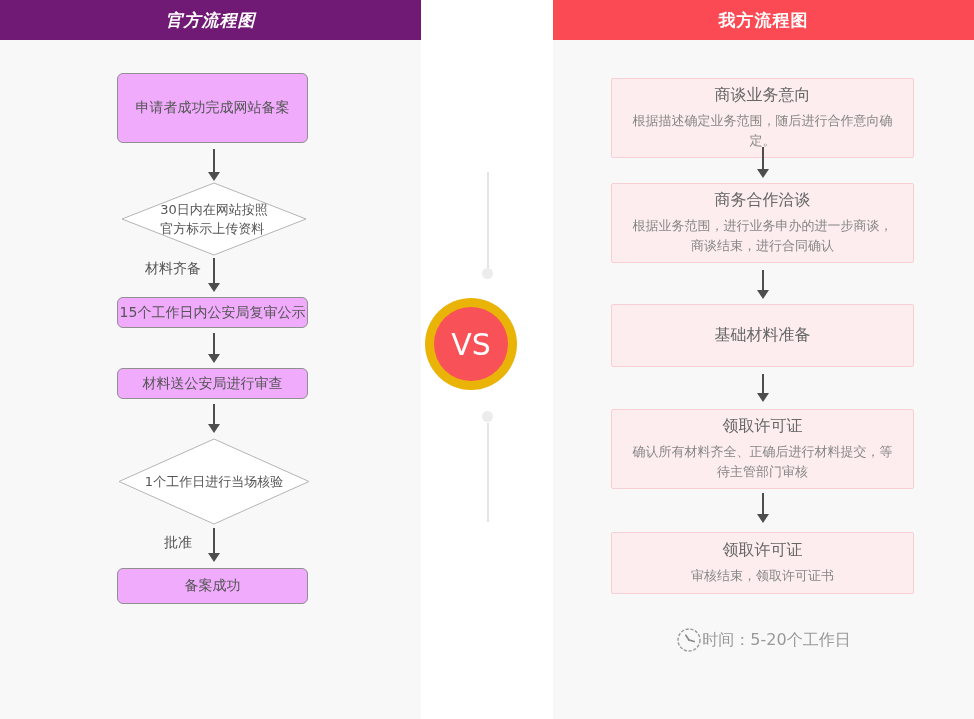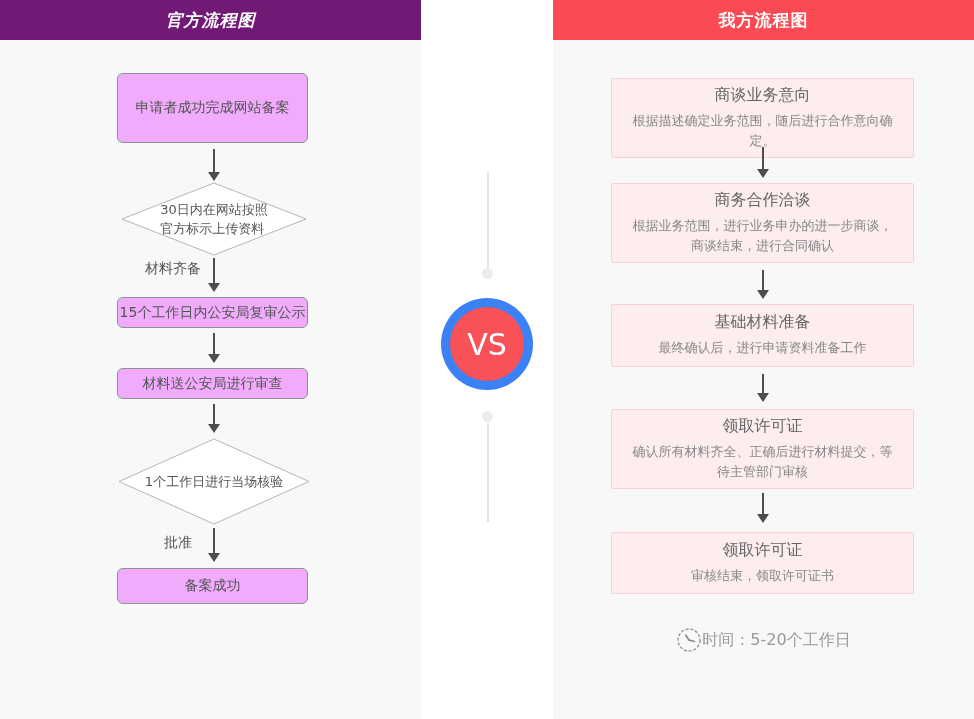--- a/index.html
+++ b/index.html
@@ -28,22 +28,22 @@
   .arr{position:absolute;width:14px;display:flex;flex-direction:column;align-items:center;}
   .arr .shaft{width:2px;background:#4d4d4d;flex:1;}
   .arr .head{width:0;height:0;border-left:6px solid transparent;border-right:6px solid transparent;
     border-top:9px solid #4d4d4d;}
 
   .flow-label{position:absolute;font-size:14px;color:#555555;white-space:nowrap;}
 
   
   .mid-line{position:absolute;left:487px;width:2px;background:#e4e4e4;}
   .mid-dot{position:absolute;left:482px;width:11px;height:11px;border-radius:50%;background:#ececec;}
-  #vs-badge{position:absolute;left:441px;top:298px;width:92px;height:92px;border-radius:50%;
-    background:#3b82f6;display:flex;align-items:center;justify-content:center;}
+  #vs-badge{position:absolute;left:425px;top:298px;width:92px;height:92px;border-radius:50%;
+    background:#eab308;display:flex;align-items:center;justify-content:center;}
   #vs-inner{width:74px;height:74px;border-radius:50%;background:#f85157;color:#ffffff;
     display:flex;align-items:center;justify-content:center;font-size:30px;}
 
   
   .step{position:absolute;left:58px;width:303px;background:#fdedef;border:1px solid #f7cfd4;
     border-radius:2px;box-sizing:border-box;display:flex;flex-direction:column;
     justify-content:center;align-items:center;gap:5px;padding:6px 15px;text-align:center;}
   .step .t{font-size:16px;color:#666666;}
   .step .d{font-size:13px;color:#878787;line-height:1.55;}
 
@@ -139,21 +139,20 @@
       <div class="d">根据业务范围，进行业务申办的进一步商谈，商谈结束，进行合同确认</div>
     </div>
 
     <div class="arr" style="left:203px;top:270px;height:29px;">
       <div class="shaft"></div>
       <div class="head"></div>
     </div>
 
     <div class="step" style="top:304px;min-height:63px;">
       <div class="t">基础材料准备</div>
-      <div class="d">最终确认后，进行申请资料准备工作</div>
     </div>
 
     <div class="arr" style="left:203px;top:374px;height:28px;">
       <div class="shaft"></div>
       <div class="head"></div>
     </div>
 
     <div class="step" style="top:409px;min-height:79px;">
       <div class="t">领取许可证</div>
       <div class="d">确认所有材料齐全、正确后进行材料提交，等待主管部门审核</div>

